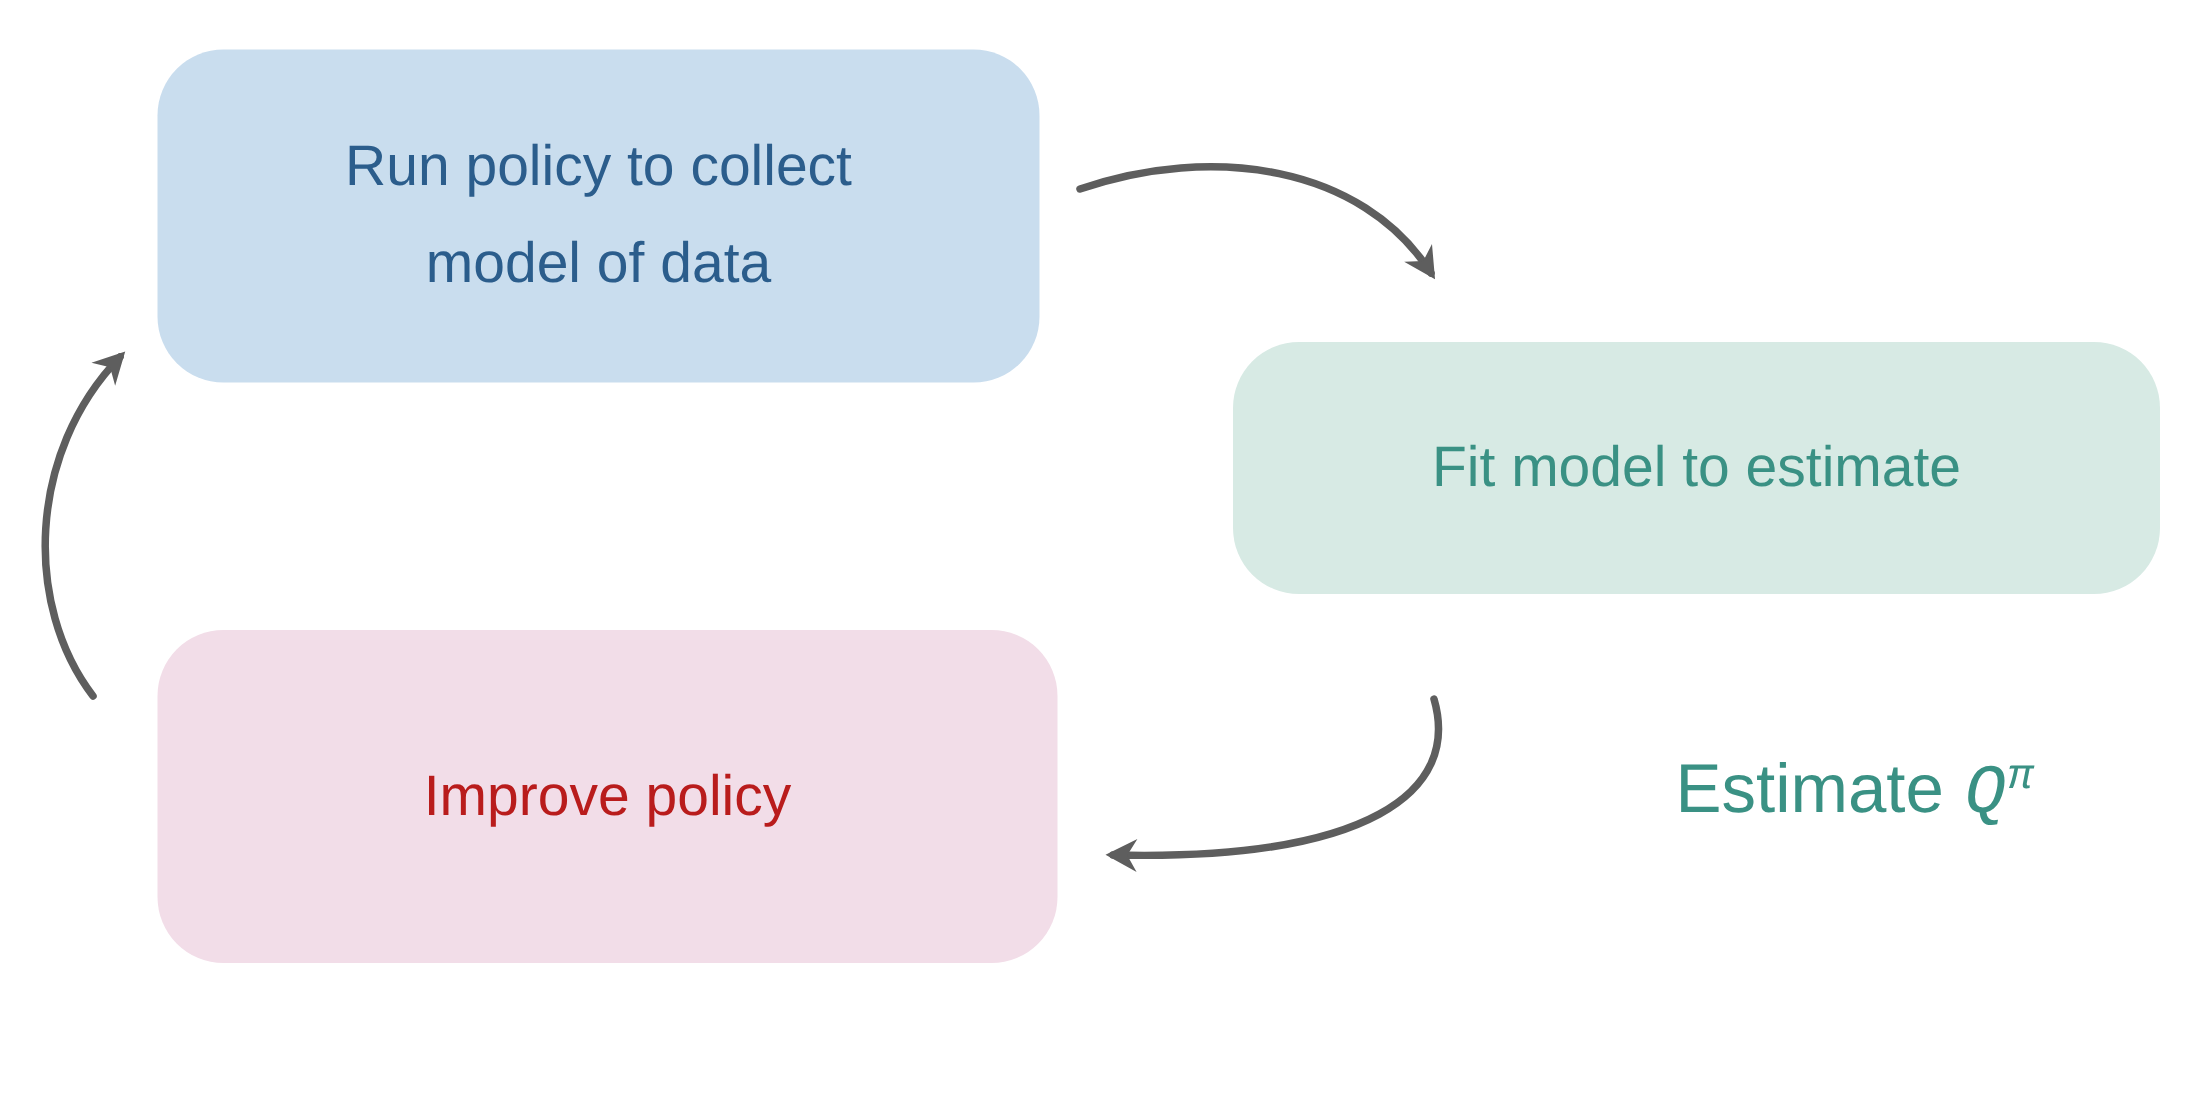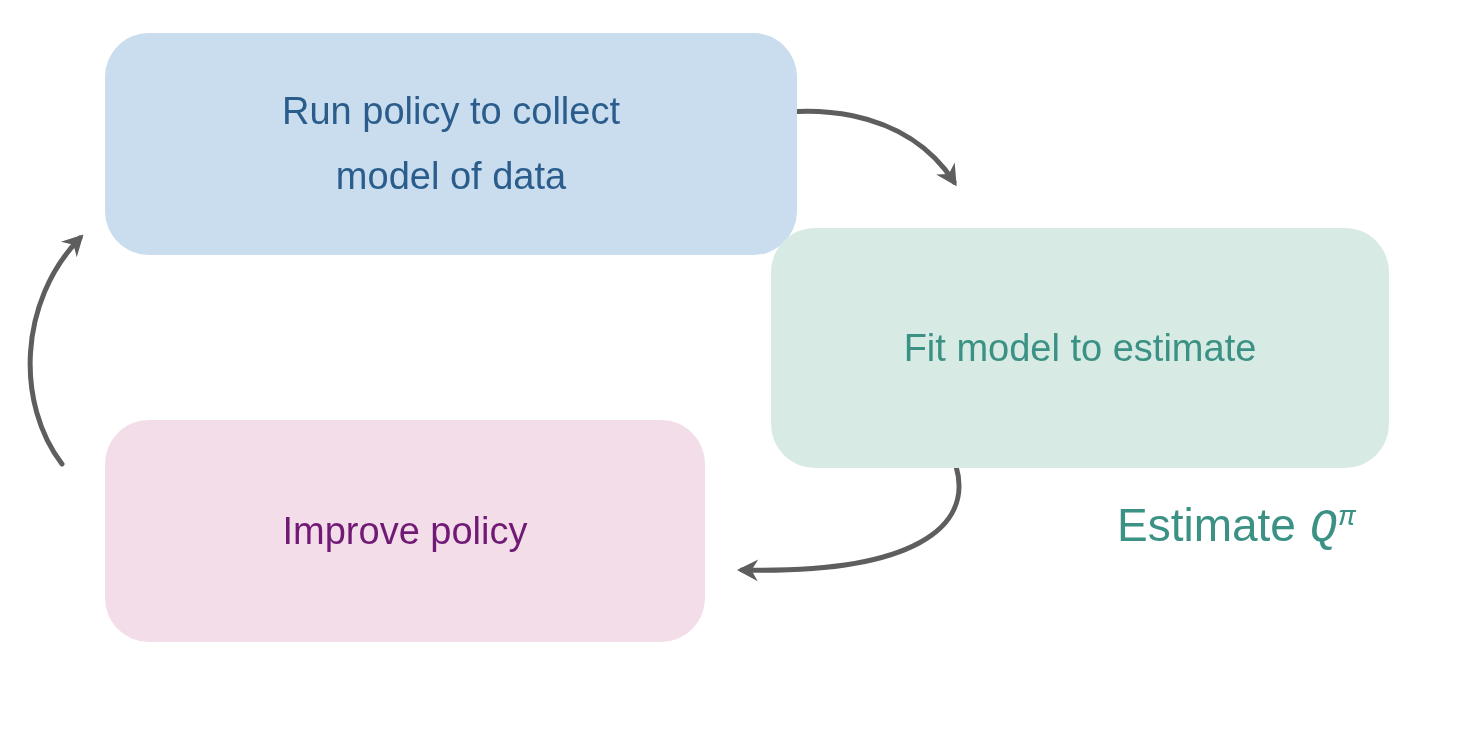--- a/index.html
+++ b/index.html
@@ -34,27 +34,27 @@
     align-items: center;
     justify-content: center;
     border-radius: 44px;
     font-size: 38px;
     line-height: 1.7;
     text-align: center;
     font-weight: 400;
   }
   .node-run-policy {
     left: 105px; top: 33px;
-    width: 692px; height: 222px;
+    width: 588px; height: 222px;
     background: #c9ddee;
     color: #2b5d8c;
   }
   .node-fit-model {
-    left: 771px; top: 228px;
-    width: 618px; height: 240px;
+    left: 822px; top: 228px;
+    width: 618px; height: 168px;
     background: #d7eae4;
     color: #3a9184;
   }
   .node-improve-policy {
     left: 105px; top: 420px;
     width: 600px; height: 222px;
     background: #f2dde8;
     color: #b23a72;
   }
 
@@ -107,21 +107,21 @@
 
   <div class="node node-run-policy" style="background-color: rgb(201, 221, 238); color: rgb(43, 93, 140);">
     <div>Run policy to collect</div>
     <div>model of data</div>
   </div>
 
   <div class="node node-fit-model" style="background-color: rgb(215, 234, 228); color: rgb(58, 145, 132);">
     <div>Fit model to estimate</div>
   </div>
 
-  <div class="node node-improve-policy" style="background-color: rgb(242, 221, 232); color: #701a75;">
+  <div class="node node-improve-policy" style="background-color: rgb(242, 221, 232); color: #b91c1c;">
     <div>Improve policy</div>
   </div>
 
   <div class="annotation-estimate" style="color: rgb(58, 145, 132);">
     <span class="prefix">Estimate</span><span class="math"><span>Q</span><sup>π</sup></span>
   </div>
 
 
 </div>
 

